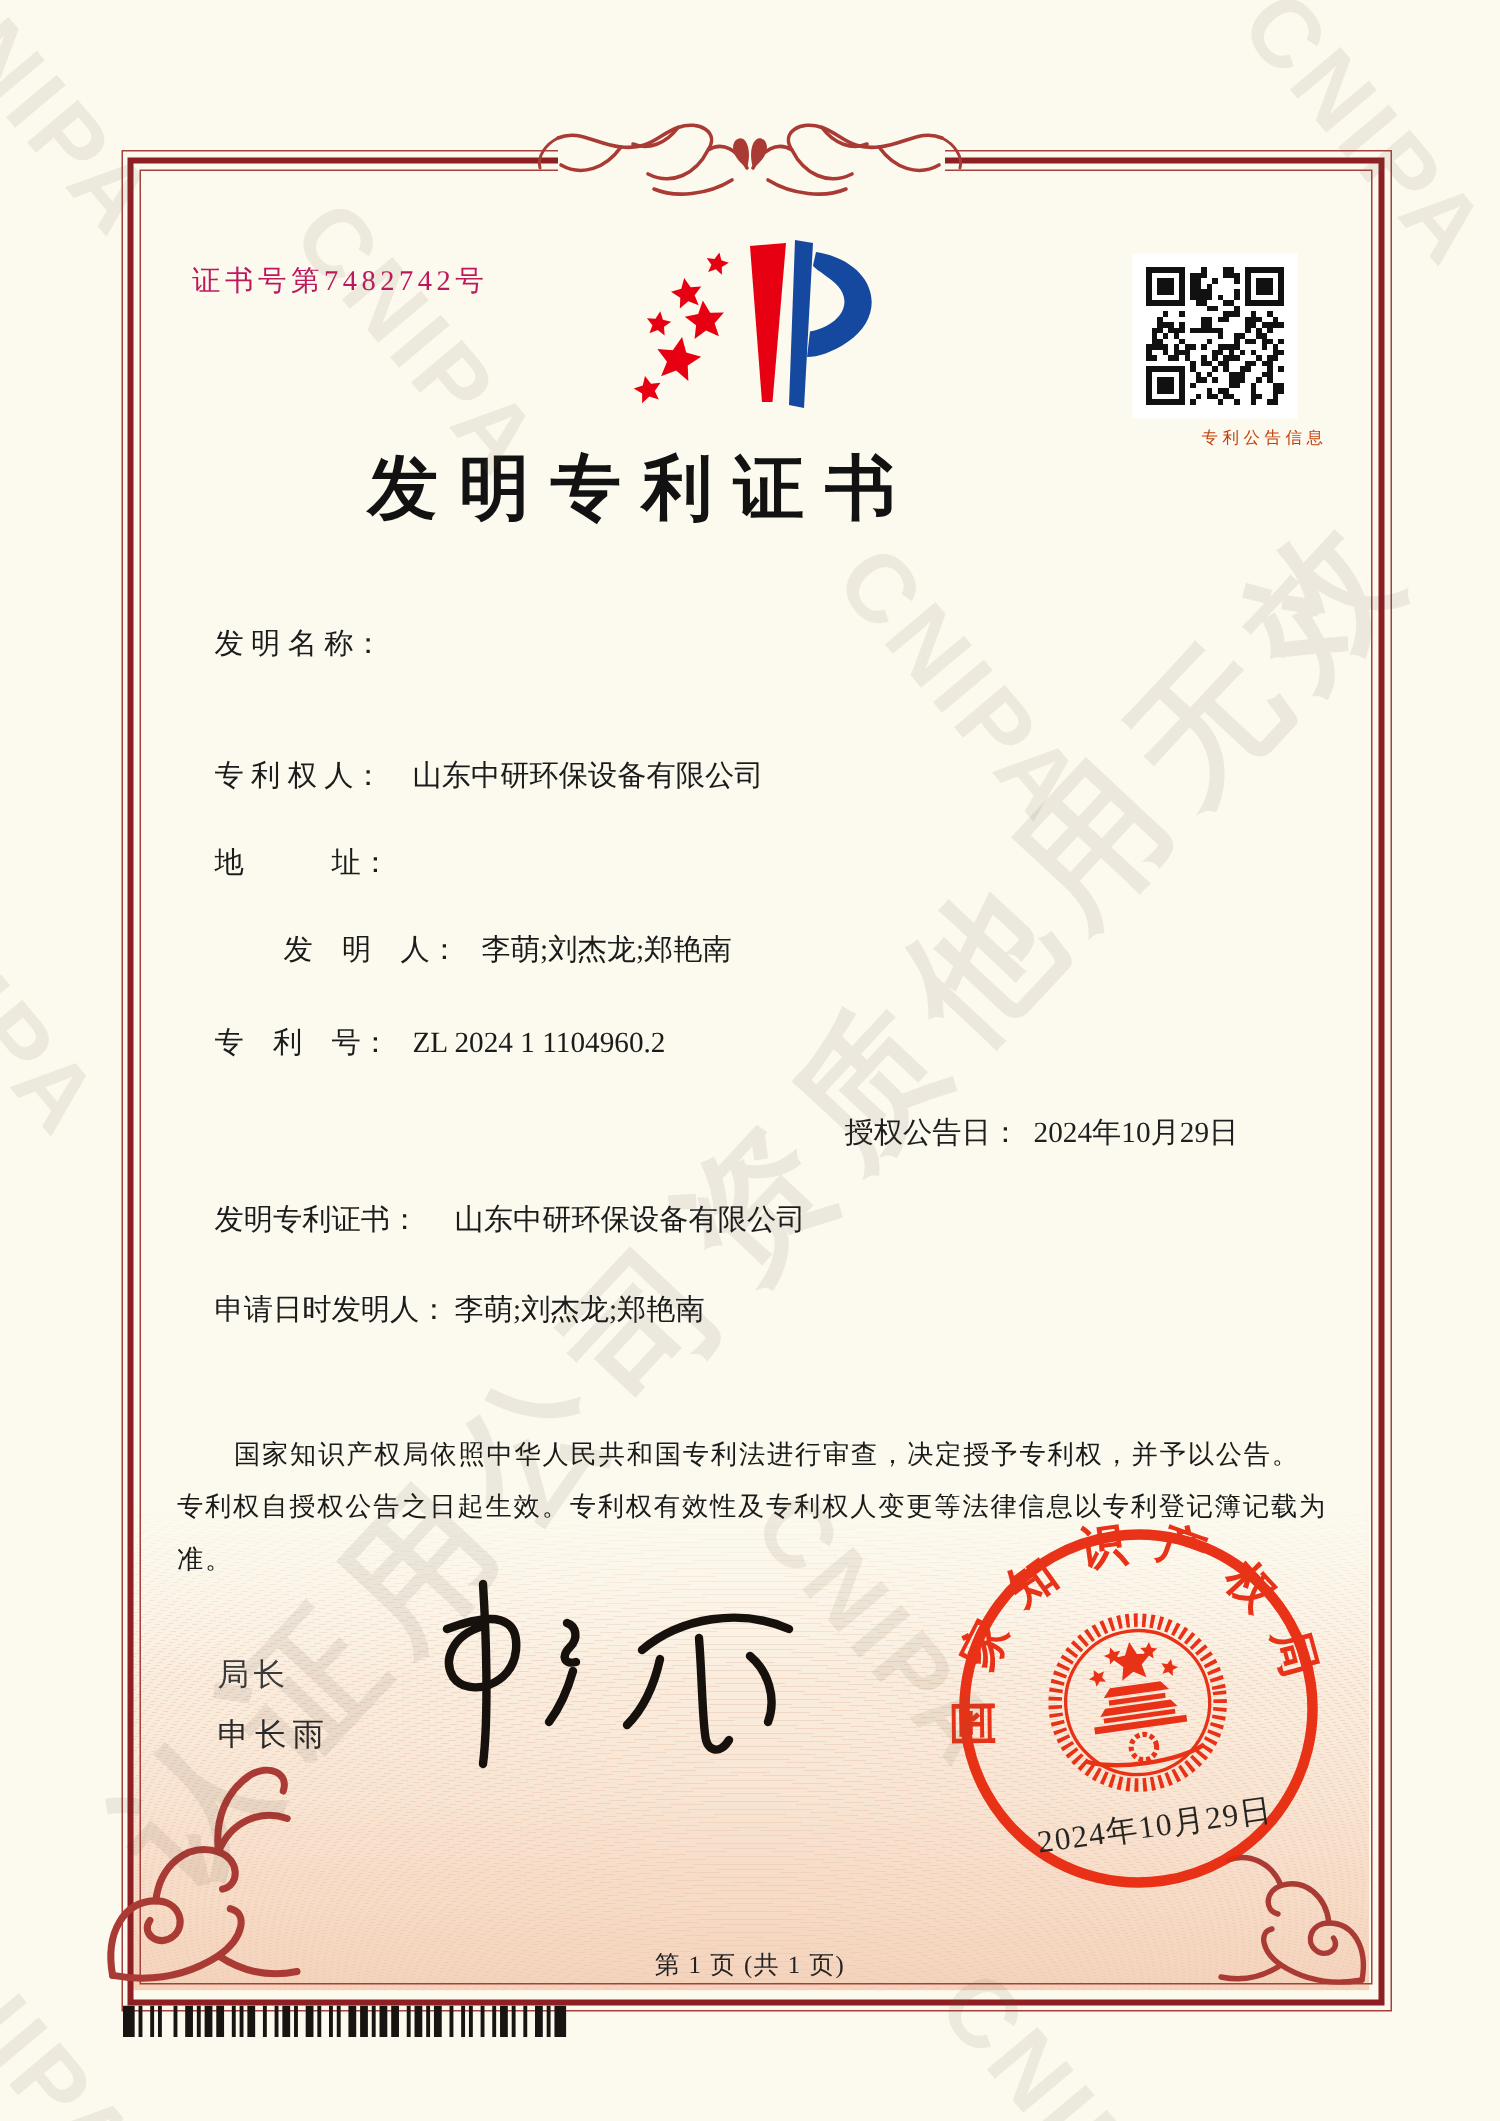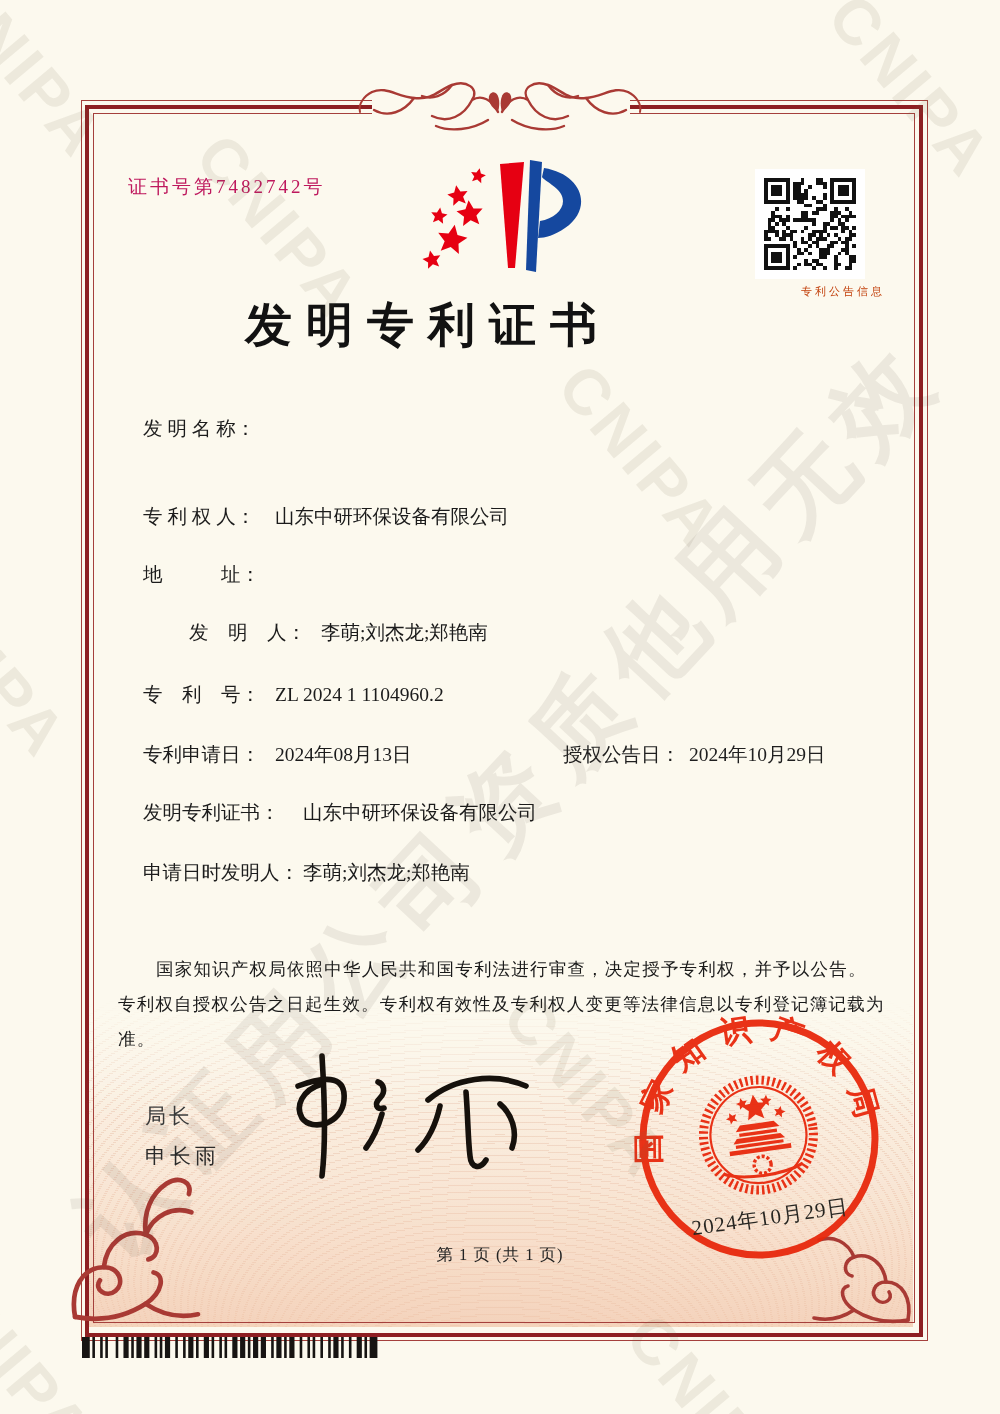--- a/index.html
+++ b/index.html
@@ -46,21 +46,21 @@
   
   .statement{left:118px;top:952px;width:772px;z-index:10;font-size:17.5px;line-height:35px;letter-spacing:1.2px;color:#1a1a1a;}
   .statement .ln1{text-indent:38px;}
   
   .signer-title{left:145px;top:1102px;font-size:21px;letter-spacing:3px;color:#3a3a3a;z-index:10;}
   .signer-name{left:145px;top:1142px;font-size:21px;letter-spacing:4px;color:#2a2a2a;z-index:10;}
   .signature{left:278px;top:1048px;z-index:12;}
   
   .seal{left:626px;top:1006px;z-index:30;opacity:.94;}
   
-  .page-info{left:0;top:1244px;width:1000px;text-align:center;font-size:16.5px;letter-spacing:1px;color:#222;z-index:10;}
+  .page-info{left:0;top:1299px;width:1000px;text-align:center;font-size:16.5px;letter-spacing:1px;color:#222;z-index:10;}
   .barcode{left:82px;top:1337px;z-index:10;}
   
   .wm{z-index:40;pointer-events:none;font-family:"Liberation Sans","DejaVu Sans",sans-serif;}
   .wm-cnipa{font-size:64px;font-weight:bold;color:rgba(104,95,72,0.10);transform:rotate(50deg);transform-origin:left top;letter-spacing:4px;white-space:nowrap;}
   .wm-phrase{
     left:-160px;top:735px;width:1340px;text-align:center;
     font-family:"Liberation Serif","DejaVu Serif",serif;
     font-size:96px;font-weight:bold;letter-spacing:14px;white-space:nowrap;
     color:rgba(70,58,44,0.085);
     transform:rotate(-47deg);transform-origin:center center;
@@ -350,24 +350,20 @@
     <span class="lab">地　　　址：</span>
   </div>
   <div class="abs row r4">
     <span class="lab">发　明　人：</span>
     <span class="val">李萌;刘杰龙;郑艳南</span>
   </div>
   <div class="abs row r5">
     <span class="lab">专　利　号：</span>
     <span class="val">ZL 2024 1 1104960.2</span>
   </div>
-  <div class="abs row r6">
-    <span class="lab">专利申请日：</span>
-    <span class="val">2024年08月13日</span>
-  </div>
   <div class="abs row2 r6">
     <span class="lab">授权公告日：</span>
     <span class="val">2024年10月29日</span>
   </div>
   <div class="abs row wide r7">
     <span class="lab">发明专利证书：</span>
     <span class="val">山东中研环保设备有限公司</span>
   </div>
   <div class="abs row wide r8">
     <span class="lab">申请日时发明人：</span>

